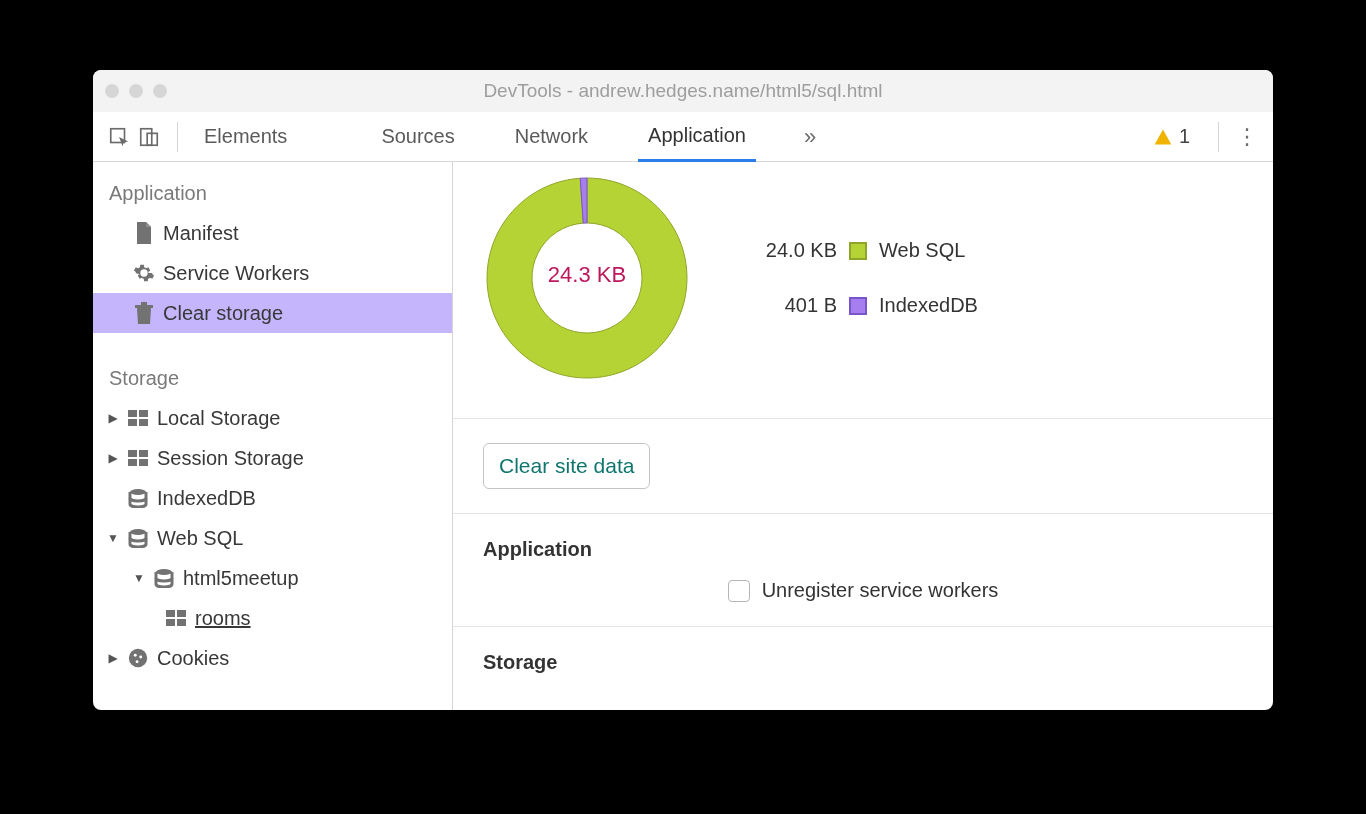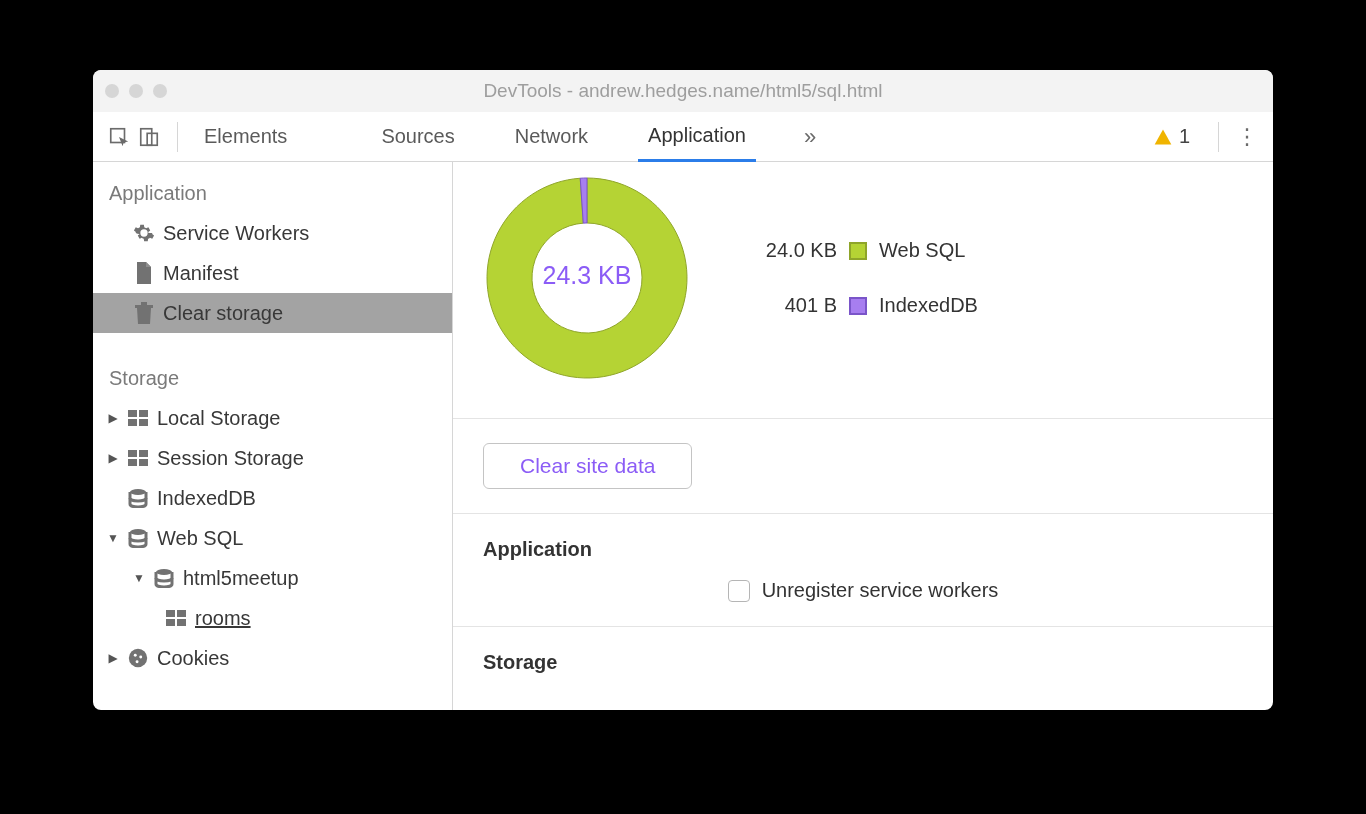--- a/index.html
+++ b/index.html
@@ -87,21 +87,21 @@
     font-size: 20px; color: #7a7a7a;
     padding: 8px 16px;
   }
   .sidebar .row {
     display: flex; align-items: center;
     padding: 6px 8px 6px 20px;
     font-size: 20px; color: #383838;
     height: 40px;
     gap: 8px;
   }
-  .sidebar .row.selected { background: #a3a3a3; }
+  .sidebar .row.selected { background: #c4b5fd; }
   .sidebar .row .arrow {
     width: 12px; text-align: center; color: #555; font-size: 12px;
   }
   .sidebar .row .icon {
     width: 22px; height: 22px; display: flex; align-items: center; justify-content: center;
     color: #727272;
   }
   .sidebar .row.depth1 { padding-left: 14px; }
   .sidebar .row.depth2 { padding-left: 40px; }
   .sidebar .row.depth3 { padding-left: 52px; text-decoration: underline; }
@@ -112,39 +112,39 @@
   }
   .chart-area {
     padding: 6px 24px 30px 24px;
     display: flex; align-items: center; gap: 60px;
     border-bottom: 1px solid #e4e4e4;
   }
   .donut-wrap { position: relative; width: 220px; height: 220px; }
   .donut-center {
     position: absolute; inset: 0;
     display: flex; align-items: center; justify-content: center;
-    font-size: 25px; color: #8b5cf6;
+    font-size: 22px; color: #be185d;
      padding-bottom: 6px;
   }
   .legend { display: flex; flex-direction: column; gap: 32px; }
   .legend .legrow { display: flex; align-items: center; gap: 12px; font-size: 20px; color: #333; }
   .legend .swatch { width: 18px; height: 18px; border: 2px solid #888; }
   .legend .val { width: 80px; text-align: right; }
 
   .panel-section {
     padding: 24px 30px;
     border-bottom: 1px solid #e4e4e4;
   }
   .btn {
     border: 1px solid #c4c4c4;
     background: #fff;
     border-radius: 6px;
-    padding: 10px 36px;
+    padding: 10px 15px;
     font-size: 21px;
-    color: #8b5cf6;
+    color: #0f766e;
     cursor: pointer;
   }
   .panel-section h3 {
     font-size: 20px; color: #333; font-weight: 600; margin-bottom: 18px;
   }
   .checkbox-row {
     display: flex; align-items: center; gap: 12px;
     font-size: 20px; color: #333; justify-content: center;
   }
   .fauxcheck {
@@ -207,36 +207,36 @@
 
   <div class="body">
 
     <div class="sidebar">
 
       <div class="section-label">Application</div>
 
       <div class="row">
         <span class="arrow" style="visibility:hidden">▶</span>
         <span class="icon">
-          <svg width="22" height="22" viewBox="0 0 24 24" fill="#727272">
-              <path d="M12 8a4 4 0 1 0 0 8 4 4 0 0 0 0-8Zm9 4a7 7 0 0 1-.1 1.2l2.1 1.6-2 3.4-2.5-1a7 7 0 0 1-2 1.2l-.4 2.6h-4l-.4-2.6a7 7 0 0 1-2-1.2l-2.5 1-2-3.4 2.1-1.6A7 7 0 0 1 3 12a7 7 0 0 1 .1-1.2L1 9.2l2-3.4 2.5 1a7 7 0 0 1 2-1.2L7.9 3h4l.4 2.6a7 7 0 0 1 2 1.2l2.5-1 2 3.4-2.1 1.6c.1.4.1.8.1 1.2Z"></path>
-            </svg>
-        </span>
-        <span>Service Workers</span>
-      </div>
-
-      <div class="row">
-        <span class="arrow" style="visibility:hidden">▶</span>
-        <span class="icon">
           <svg width="18" height="22" viewBox="0 0 18 22">
               <path d="M2 0h9l5 5v17H2Z" fill="#727272"></path>
               <path d="M11 0v5h5" fill="#8e8e8e"></path>
             </svg>
         </span>
         <span>Manifest</span>
+      </div>
+
+      <div class="row">
+        <span class="arrow" style="visibility:hidden">▶</span>
+        <span class="icon">
+          <svg width="22" height="22" viewBox="0 0 24 24" fill="#727272">
+              <path d="M12 8a4 4 0 1 0 0 8 4 4 0 0 0 0-8Zm9 4a7 7 0 0 1-.1 1.2l2.1 1.6-2 3.4-2.5-1a7 7 0 0 1-2 1.2l-.4 2.6h-4l-.4-2.6a7 7 0 0 1-2-1.2l-2.5 1-2-3.4 2.1-1.6A7 7 0 0 1 3 12a7 7 0 0 1 .1-1.2L1 9.2l2-3.4 2.5 1a7 7 0 0 1 2-1.2L7.9 3h4l.4 2.6a7 7 0 0 1 2 1.2l2.5-1 2 3.4-2.1 1.6c.1.4.1.8.1 1.2Z"></path>
+            </svg>
+        </span>
+        <span>Service Workers</span>
       </div>
 
       <div class="row selected">
         <span class="arrow" style="visibility:hidden">▶</span>
         <span class="icon">
           <svg width="20" height="22" viewBox="0 0 20 22" fill="#727272">
               <path d="M3 6h14l-1 16H4Z"></path>
               <path d="M1 3h18v3H1Z"></path>
               <path d="M7 0h6v3H7Z"></path>
             </svg>

